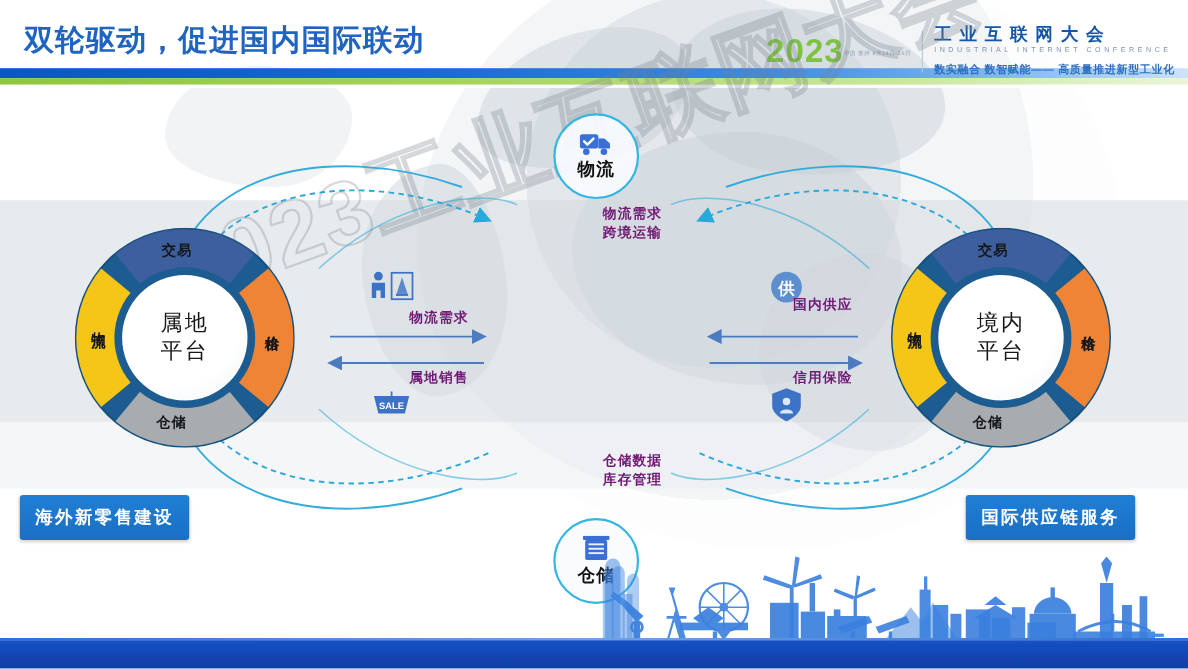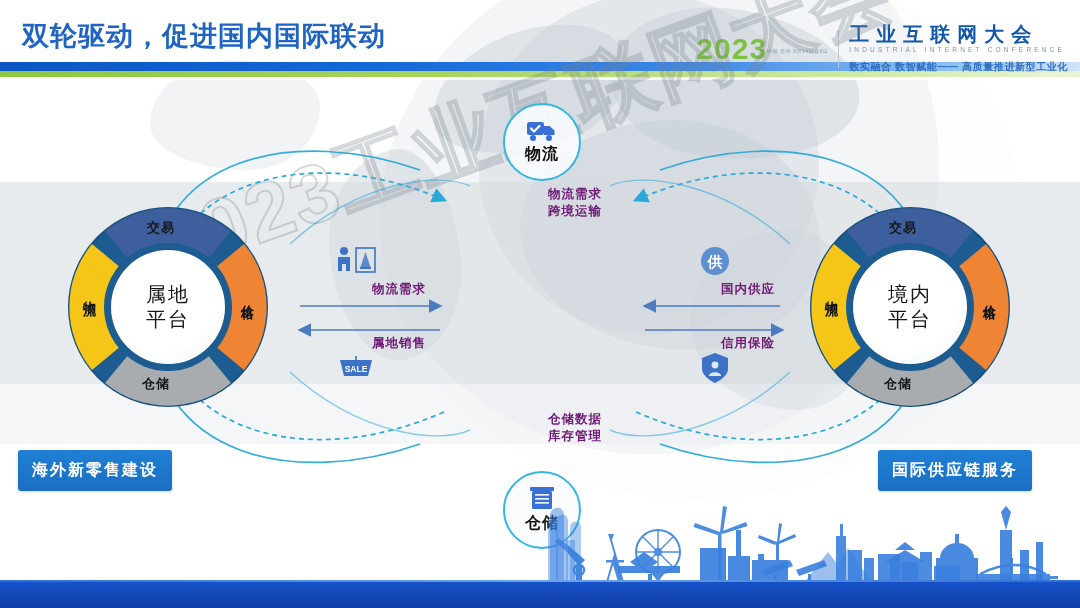--- a/index.html
+++ b/index.html
@@ -36,21 +36,21 @@
     background:linear-gradient(90deg,#0b56c4 0%,#1668d8 35%,#3f8ae8 65%,#8ec1f2 88%,#cfe3f8 100%);}
   .hdr-green{position:absolute;left:0;top:71px;width:1080px;height:6px;
     background:linear-gradient(90deg,#8dc63f 0%,#a6d45c 40%,#c9e79a 75%,#eaf5d8 100%);}
   .hdr-white{position:absolute;left:0;top:77px;width:1080px;height:3px;background:rgba(255,255,255,.85);}
 
   
   .logo{position:absolute;right:12px;top:24px;display:flex;align-items:center;gap:10px;}
   .logo-year{font-size:30px;font-weight:700;color:#7ec242;letter-spacing:1px;line-height:1;}
   .logo-year-sub{font-size:5px;color:#8a9bb0;letter-spacing:.5px;margin-top:4px;white-space:nowrap;}
   .logo-div{width:1px;height:38px;background:#b9c6d6;}
-  .logo-cn{font-size:20px;font-weight:700;color:#1456a8;letter-spacing:7px;line-height:1.05;white-space:nowrap;}
+  .logo-cn{font-size:16px;font-weight:700;color:#1456a8;letter-spacing:7px;line-height:1.05;white-space:nowrap;}
   .logo-en{font-size:6.5px;color:#7f93ad;letter-spacing:3.2px;white-space:nowrap;margin-top:1px;}
   .logo-tag{font-size:10px;color:#2f6fc0;font-weight:700;letter-spacing:.6px;white-space:nowrap;margin-top:7px;}
 
   
   svg#diagram{position:absolute;left:0;top:0;width:1080px;height:608px;overflow:visible;}
 
   
   .wm{position:absolute;left:140px;top:200px;width:800px;
       font-size:82px;font-weight:700;color:rgba(120,130,140,.30);
       transform:rotate(-20deg);transform-origin:0 0;white-space:nowrap;
@@ -267,21 +267,21 @@
   <svg class="mini-icon" style="left:334px;top:354px;" width="44" height="28" viewBox="0 0 44 28">
     <path d="M22,2 v4" stroke="#3d73c6" stroke-width="1.6"></path>
     <path d="M6,6 h32 l-4,16 h-24 z" fill="#3d73c6"></path>
     <text x="22" y="18" font-size="8.5" font-weight="700" fill="#ffffff" text-anchor="middle" font-family="Liberation Sans, sans-serif">SALE</text>
   </svg>
 
   <svg class="mini-icon" style="left:700px;top:246px;" width="30" height="30" viewBox="0 0 30 30">
     <circle cx="15" cy="15" r="14" fill="#5d8fd0"></circle>
     <text x="15" y="21" font-size="15" font-weight="700" fill="#ffffff" text-anchor="middle" font-family="Liberation Sans, sans-serif">供</text>
   </svg>
-  <div class="flow-txt" style="left:655px;top:281px;width:120px;">国内供应</div>
+  <div class="flow-txt" style="left:655px;top:269px;width:120px;">国内供应</div>
   <div class="flow-txt" style="left:655px;top:335px;width:120px;">信用保险</div>
   <svg class="mini-icon" style="left:700px;top:352px;" width="30" height="32" viewBox="0 0 30 32">
     <path d="M15,1 L28,6 V17 C28,25 15,31 15,31 C15,31 2,25 2,17 V6 Z" fill="#3d73c6"></path>
     <circle cx="15" cy="13" r="3.4" fill="#dce9f8"></circle>
     <path d="M9,24 C9,19 21,19 21,24 z" fill="#dce9f8"></path>
   </svg>
 
   <div class="tag tag-right">国际供应链服务</div>
   <div class="tag tag-left">海外新零售建设</div>
 

